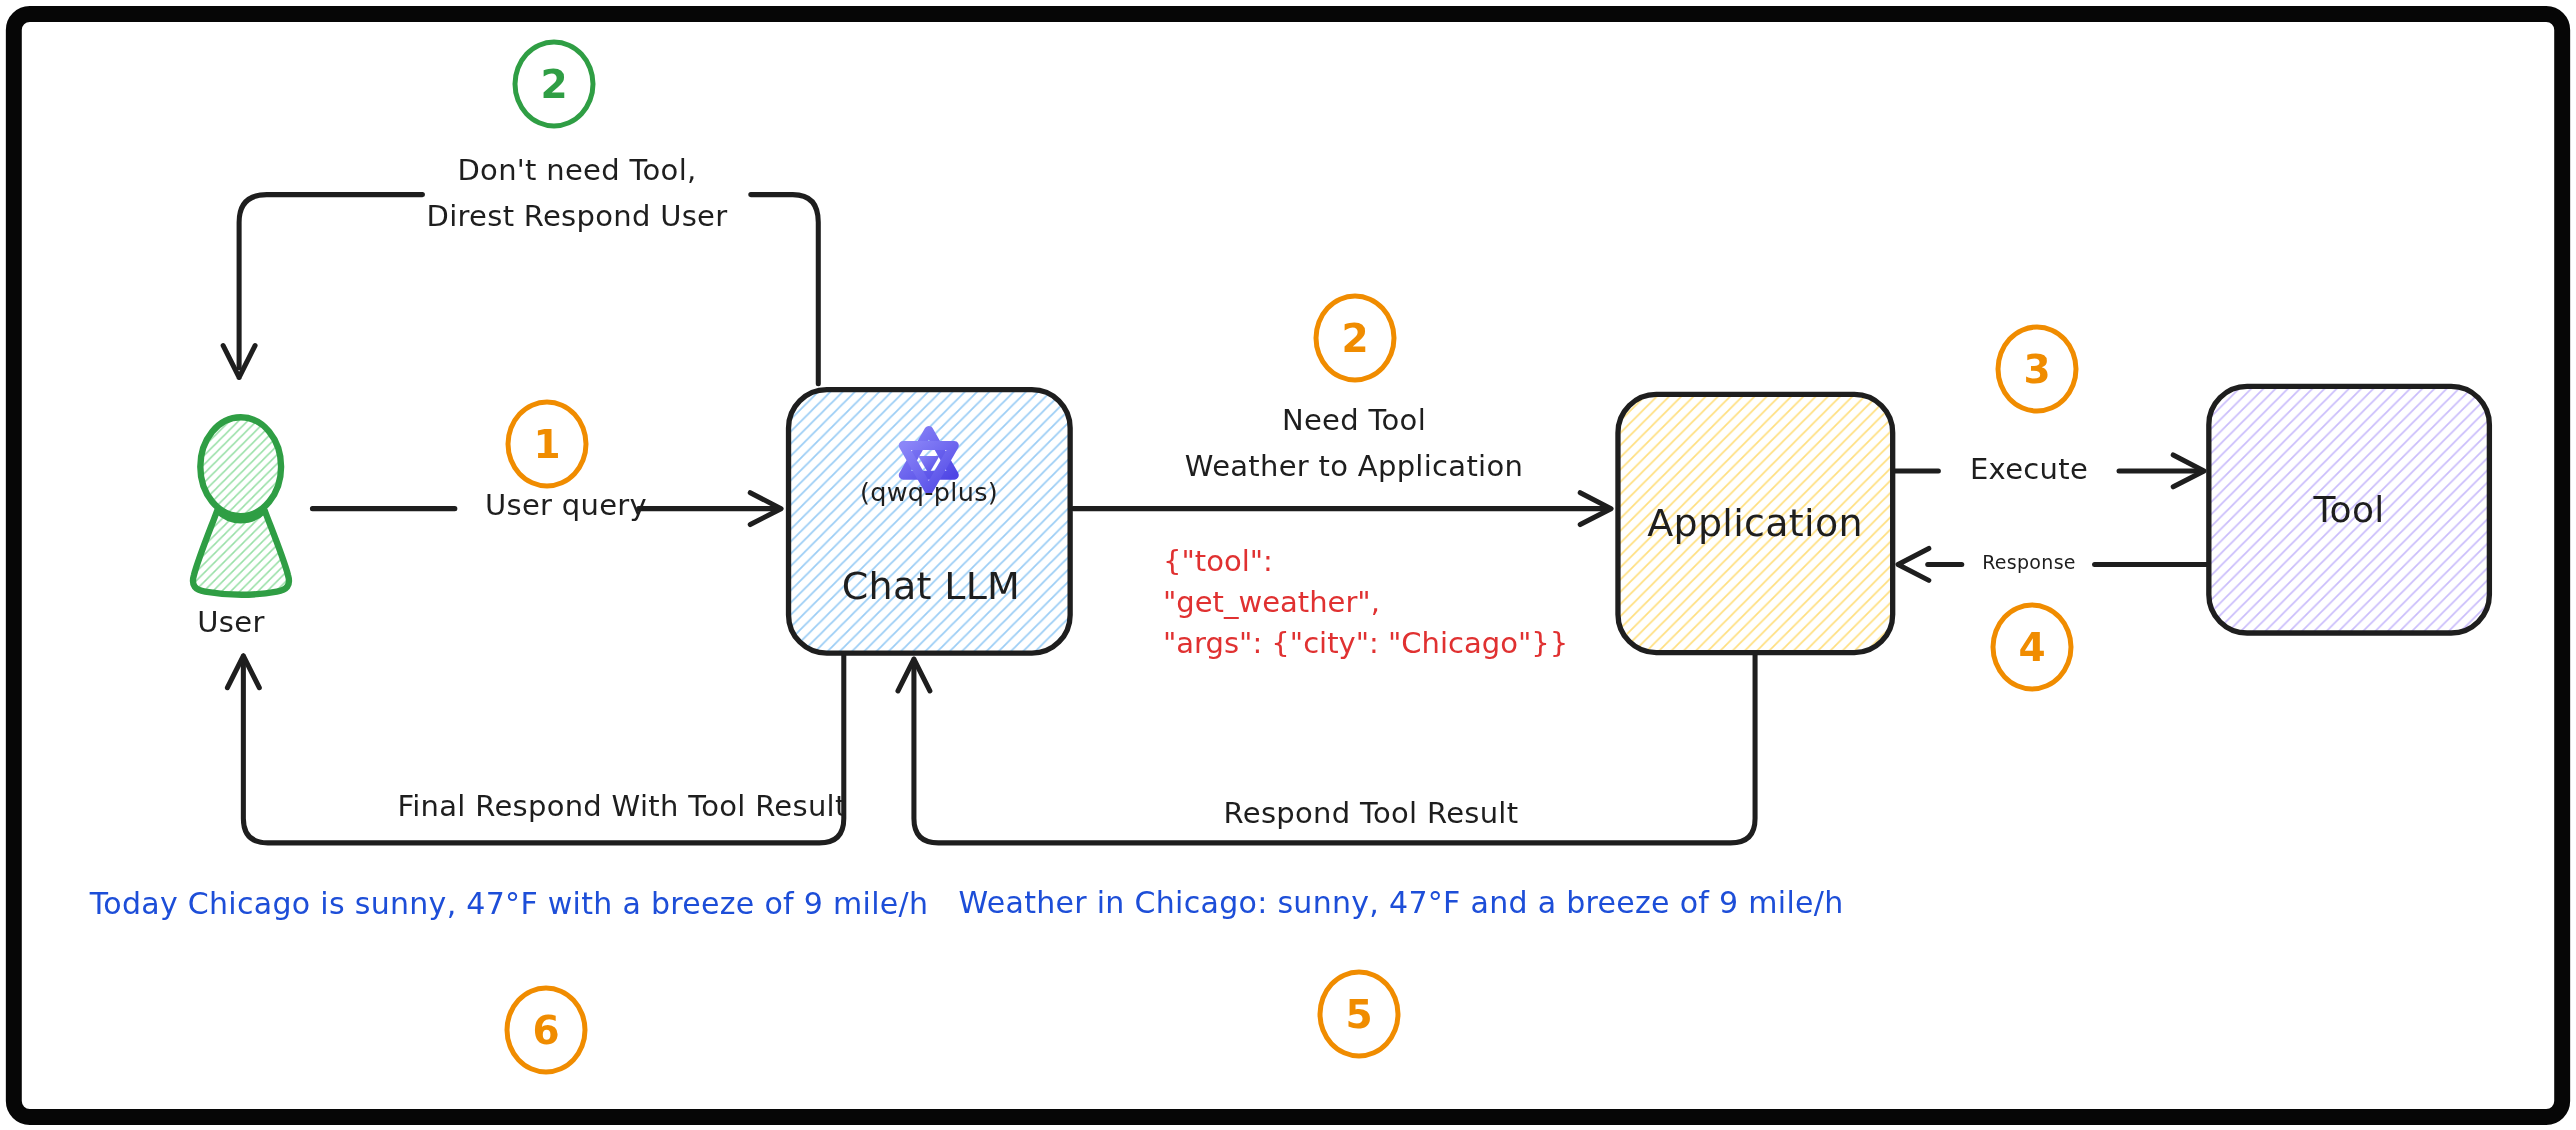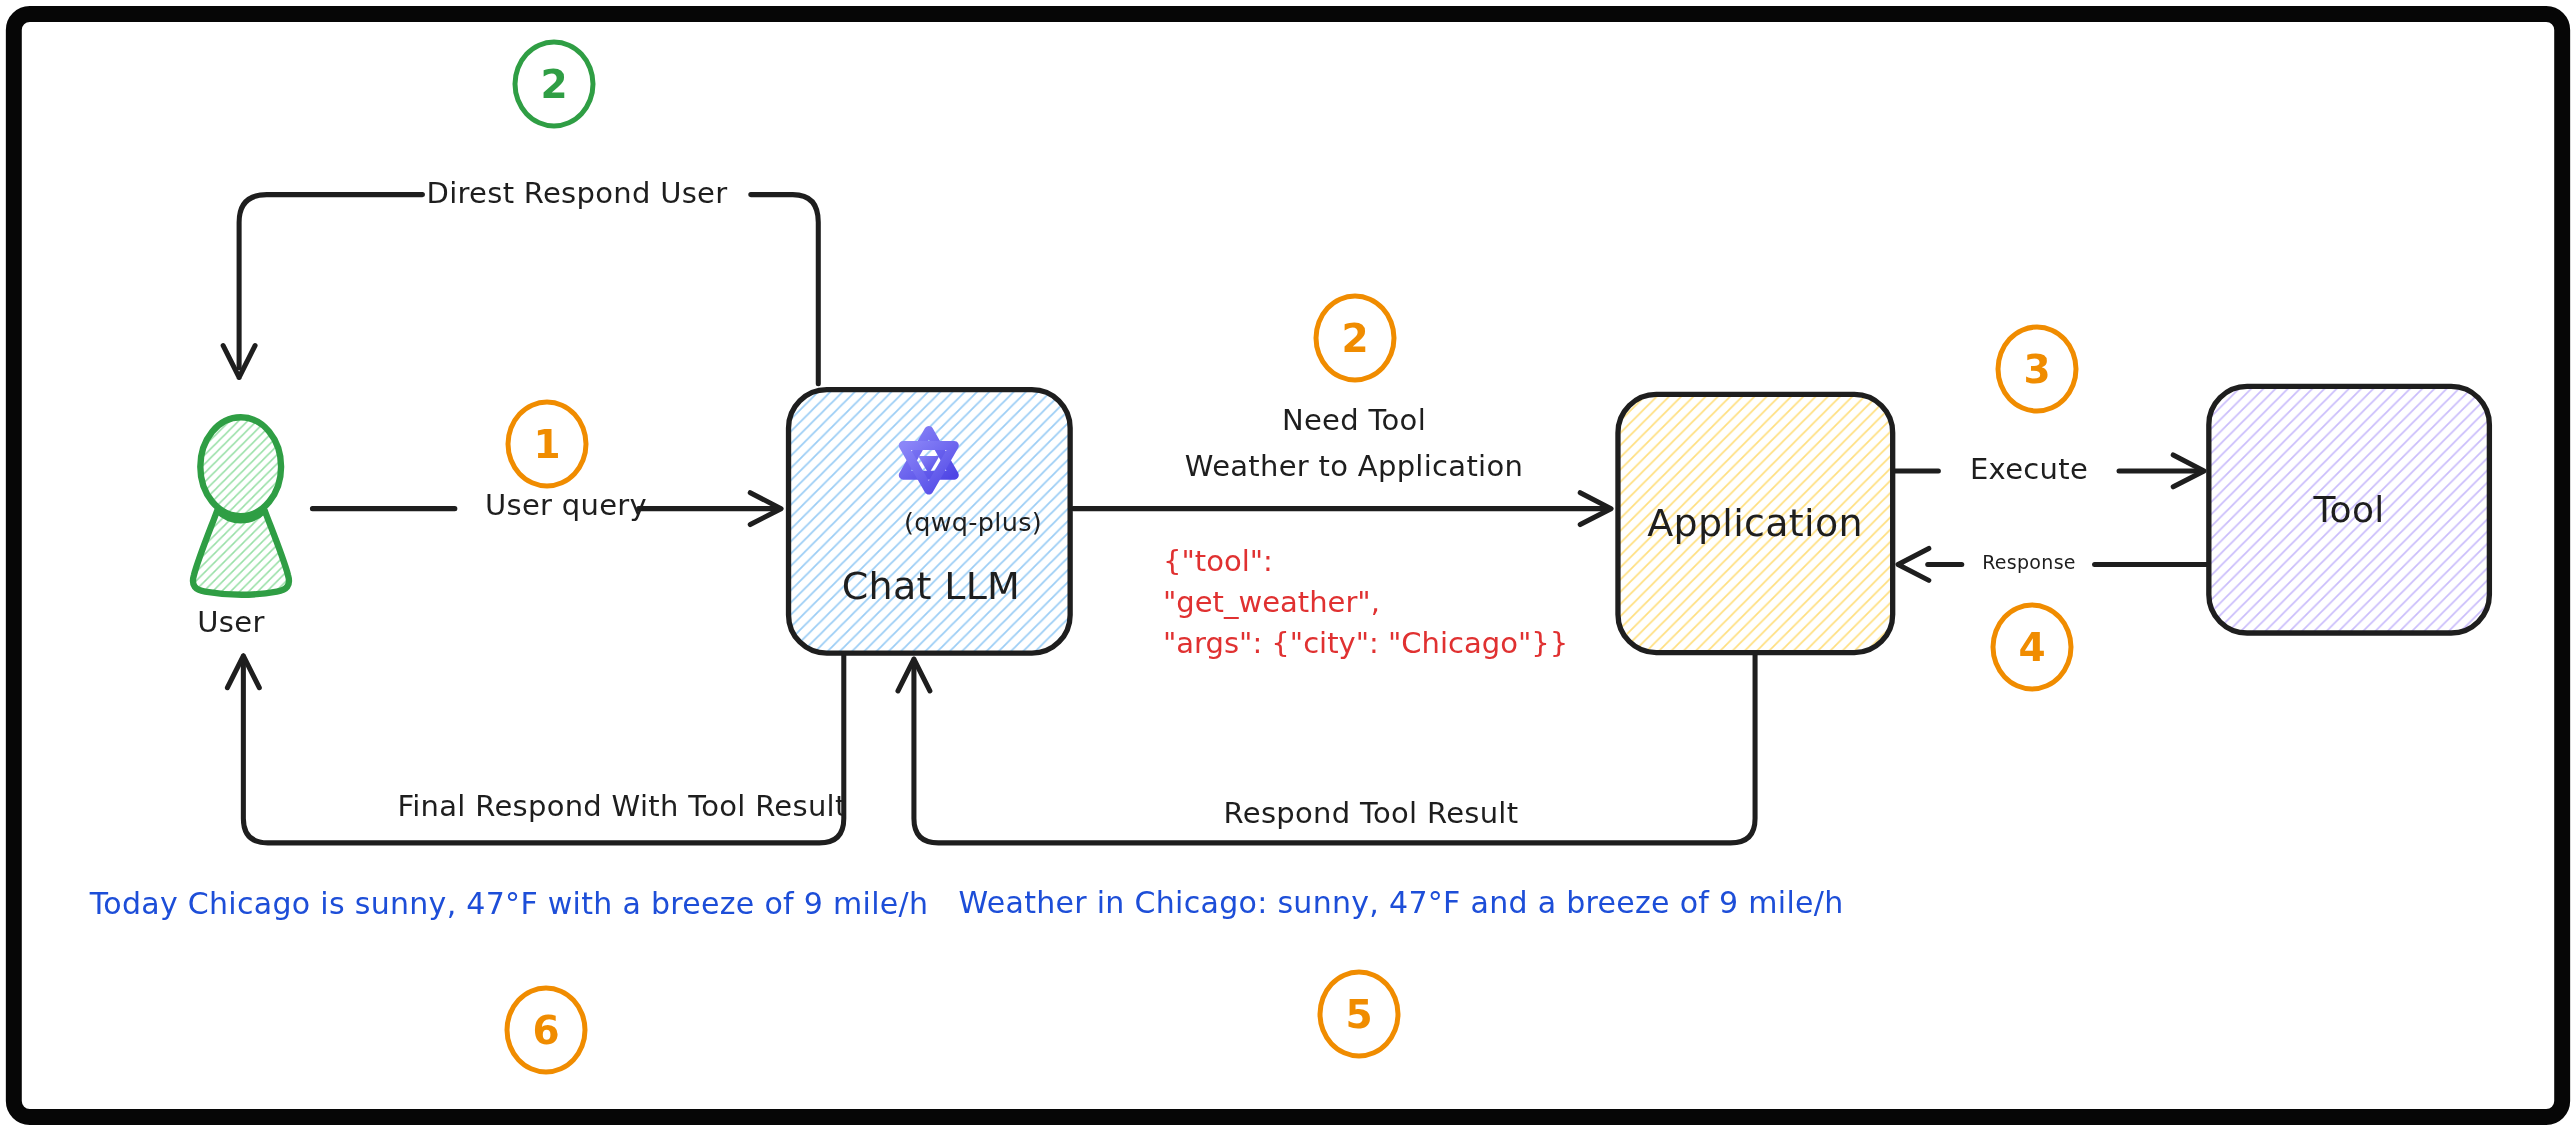--- a/index.html
+++ b/index.html
@@ -145,24 +145,25 @@
     <rect x="3045" y="742" width="517" height="486" rx="72" fill="url(#hatchYellow)" stroke="#1e1e1e" stroke-width="10"></rect>
 
     <rect x="4157" y="727" width="528" height="464" rx="72" fill="url(#hatchPurple)" stroke="#1e1e1e" stroke-width="10"></rect>
   </svg>
 
   <div class="lbl" style="left:231px; top:622px; font-size:29px;">User</div>
 
   <div class="lbl" style="left:566px; top:505px; font-size:29px;">User query</div>
 
   <div class="lbl" style="left:577px; top:193px;">
+    <div>Don't need Tool,</div>
     <div>Direst Respond User</div>
   </div>
 
-  <div class="lbl small" style="left:929px; top:522px;margin-left:44px;">(qwq-plus)</div>
+  <div class="lbl small" style="left:929px; top:492px;">(qwq-plus)</div>
   <div class="lbl title" style="left:931px; top:586px;">Chat LLM</div>
 
   <div class="lbl" style="left:1354px; top:443px;">
     <div>Need Tool</div>
     <div>Weather to Application</div>
   </div>
 
   <div class="json-block" style="left:1163px; top:541px;">
     <div>{"tool":</div>
     <div>"get_weather",</div>

